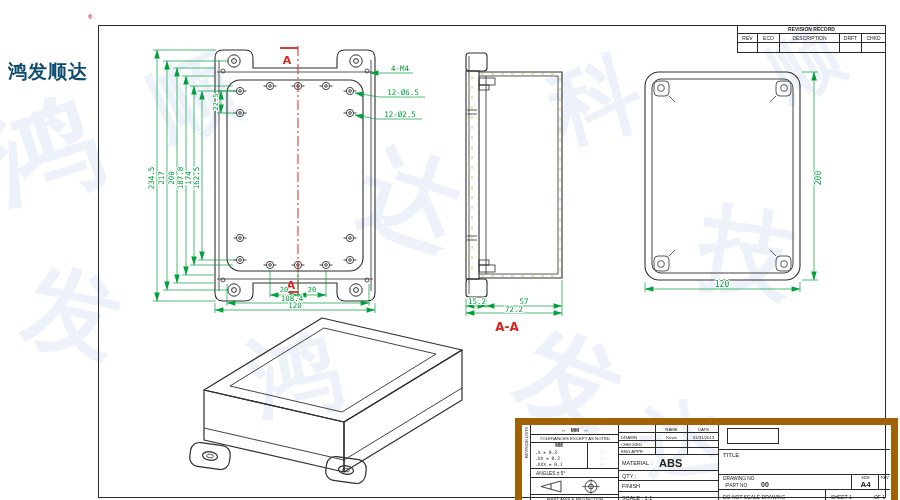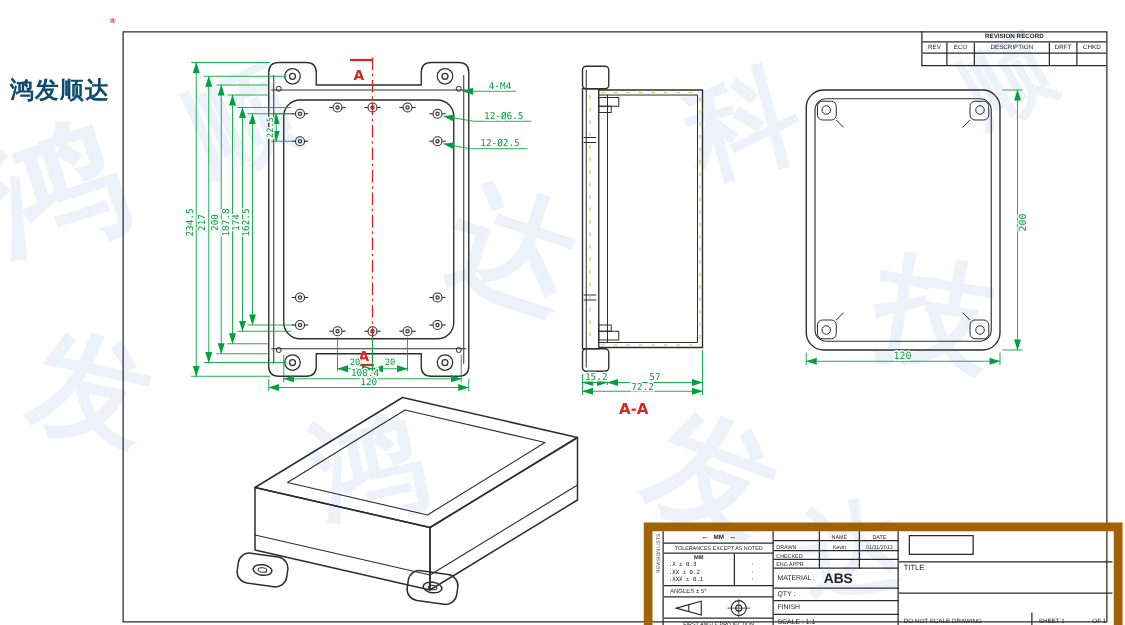--- a/index.html
+++ b/index.html
@@ -372,20 +372,32 @@
       <div class="abs cell" style="left:0;top:67px;width:100px;height:11px;padding-left:3px;font-size:5.5px;">SCALE : 1:1</div>
     </div>
 
     <div class="abs" style="left:197px;top:0;width:171px;height:78px;">
       <div class="abs b-b" style="left:0;top:0;width:171px;height:25px;">
         <div class="abs" style="left:8px;top:3px;width:52px;height:16px;border:1px solid #2a2a2a;"></div>
       </div>
       <div class="abs b-b" style="left:0;top:25px;width:171px;height:25px;">
         <span class="abs" style="left:4px;top:2px;font-size:6px;">TITLE</span>
       </div>
+      <div class="abs b-b" style="left:0;top:50px;width:171px;height:15px;">
+        <span class="abs" style="left:4px;top:1px;font-size:4.8px;">DRAWING NO</span>
+        <span class="abs" style="left:6px;top:8px;font-size:4.8px;">/PART NO</span>
+        <b class="abs" style="left:42px;top:6px;font-size:7px;">00</b>
+        <div class="abs b-l" style="left:132px;top:0;width:27px;height:15px;">
+          <span class="abs" style="left:0;top:1px;width:27px;text-align:center;font-size:3.8px;">SIZE</span>
+          <b class="abs" style="left:0;top:5px;width:27px;text-align:center;font-size:8px;">A4</b>
+        </div>
+        <div class="abs b-l" style="left:159px;top:0;width:12px;height:15px;">
+          <span class="abs" style="left:0;top:1px;width:12px;text-align:center;font-size:3.8px;">REV</span>
+        </div>
+      </div>
       <div class="abs" style="left:0;top:65px;width:171px;height:13px;">
         <div class="abs cell" style="left:0;top:0;width:106px;height:13px;padding-left:4px;font-size:5px;">DO NOT SCALE DRAWING</div>
         <div class="abs b-l cell" style="left:106px;top:0;width:65px;height:13px;font-size:5px;justify-content:space-between;padding:0 5px;">
           <span>SHEET 1</span>
           <span>OF 1</span>
         </div>
       </div>
     </div>
   </div>
 

